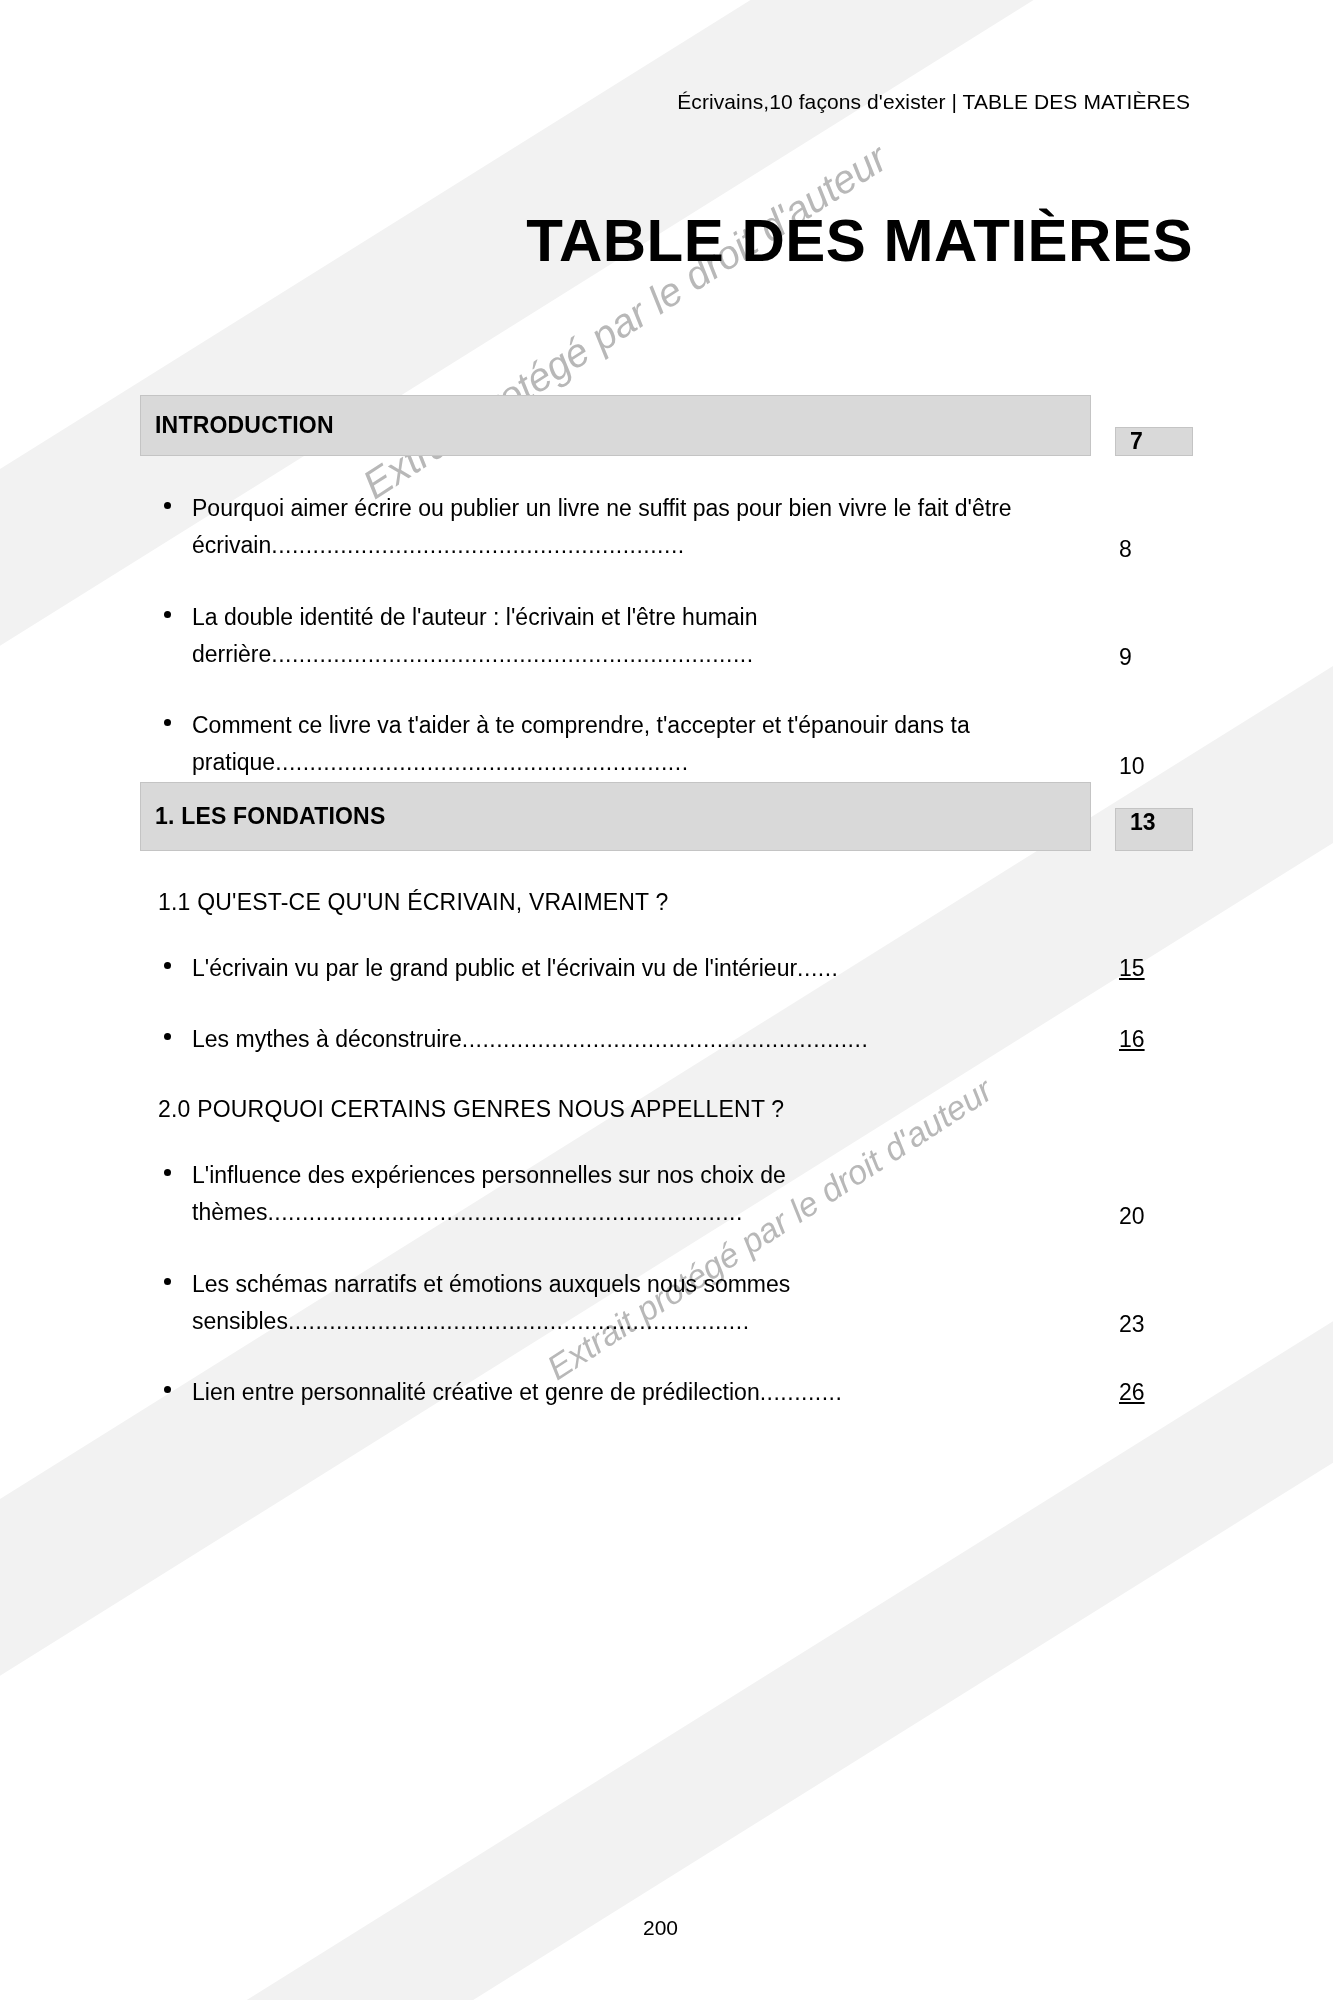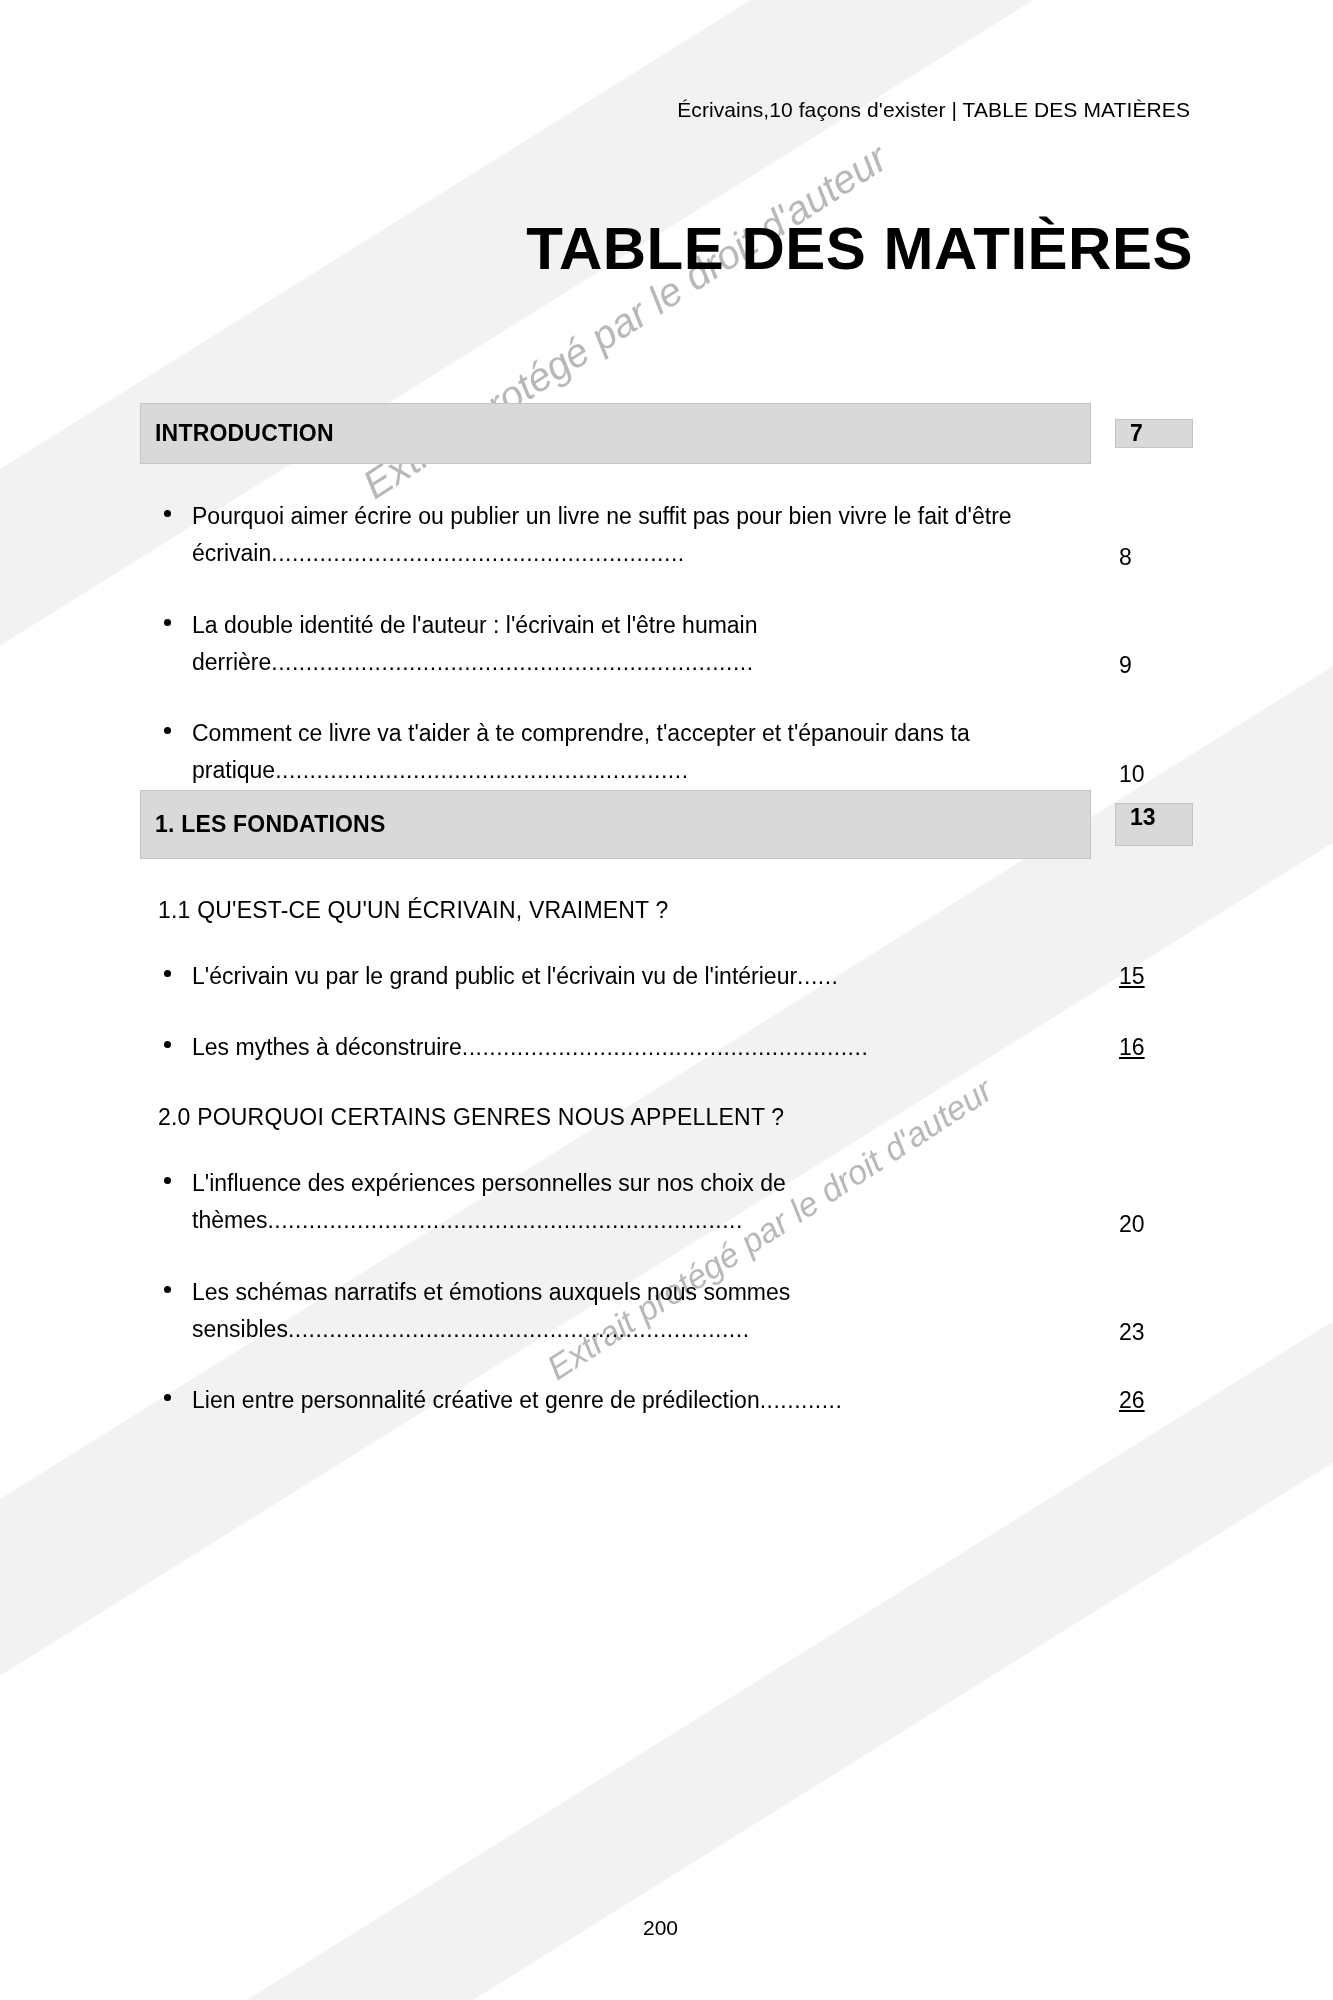--- a/index.html
+++ b/index.html
@@ -64,21 +64,21 @@
     transform: rotate(-33deg);
   }
 
   
   .page {
     position: relative;
     z-index: 2;
     width: 1333px;
     height: 1927px;
     box-sizing: border-box;
-    padding: 16px 140px;
+    padding: 8px 140px;
   }
 
   .running-head {
     text-align: right;
     font-size: 21px;
     letter-spacing: 0.1px;
     padding-top: 82px;
     padding-right: 3px;
   }
 
@@ -90,21 +90,21 @@
     margin-top: 92px;
   }
 
   .toc {
     margin-top: 120px;
   }
 
   
   .sec-row {
     display: flex;
-    align-items: center;
+    align-items: flex-end;
     gap: 24px;
     margin-bottom: 14px;
   }
   .sec-row .sec-label {
     flex: 1 1 auto;
     background: #d9d9d9;
     border: 1px solid #c4c4c4;
     box-sizing: border-box;
     font-size: 23px;
     font-weight: bold;

